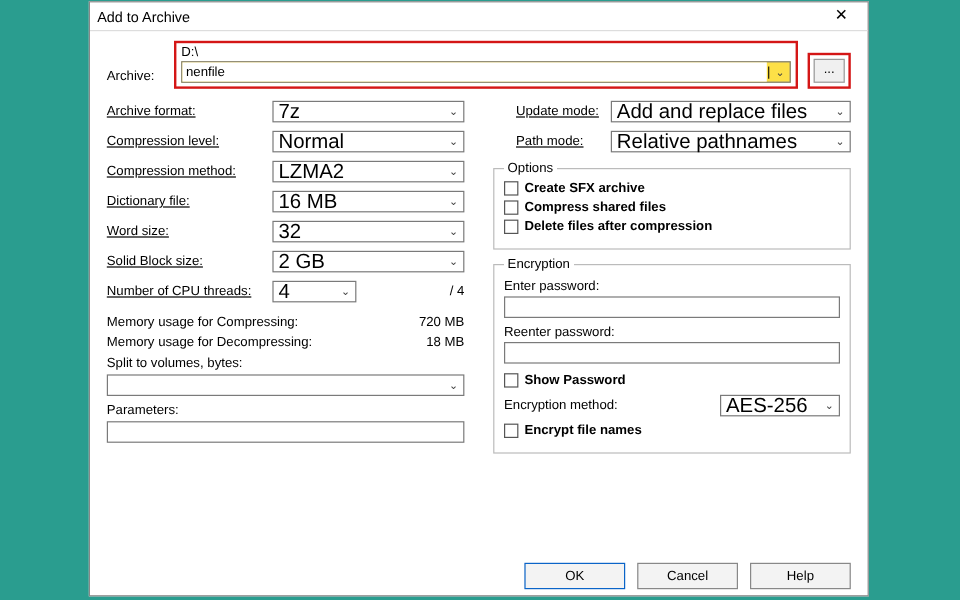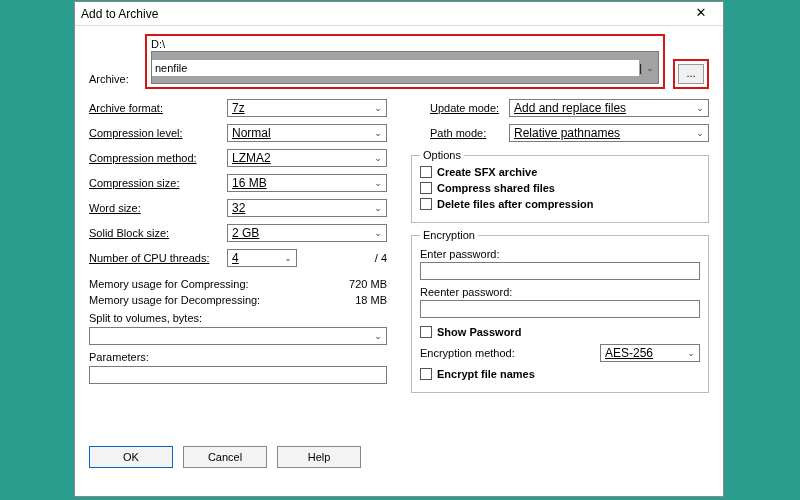--- a/index.html
+++ b/index.html
@@ -53,23 +53,23 @@
   .archive-row .label { width: 48px; padding-bottom: 4px; }
   .archive-box {
     border: 2px solid #d41616;
     padding: 2px 4px 3px 4px;
     flex: 1;
   }
   .archive-box .path { font-size: 11px; margin-bottom: 1px; }
   .archive-box .combo {
     display: flex;
     border: 1px solid #7a7a7a;
-    height: 33px;
-    align-items: center;
-    background: #a3a3a3;
+    height: 18px;
+    align-items: center;
+    background: #fde047;
   }
   .archive-box .combo input {
     border: none; outline: none; flex: 1;
     font-size: 11px; padding: 0 3px; height: 16px;
     font-family: inherit;
   }
   .archive-box .combo .chev {
     width: 16px; text-align: center; font-size: 9px; color: #444;
   }
   .browse-box {
@@ -99,21 +99,21 @@
   .colR .form-row .flabel { width: 90px; padding-left: 19px; }
   .select {
     display: flex;
     border: 1px solid #7a7a7a;
     height: 18px;
     align-items: center;
     background: #fff;
     flex: 1;
     min-width: 0;
   }
-  .select .val { flex: 1; padding: 0 4px; font-size: 12px; white-space: nowrap; overflow: hidden; text-decoration: underline; }
+  .select .val { flex: 1; padding: 0 4px; font-size: 17px; white-space: nowrap; overflow: hidden; }
   .select .chev { width: 16px; text-align: center; font-size: 9px; color: #444; }
   .select.narrow { max-width: 70px; flex: none; width: 70px; }
   .suffix { margin-left: 6px; }
   .static-row {
     display: flex;
     margin-bottom: 4px;
   }
   .static-row .slabel { flex: 1; }
   .static-row .sval { width: 60px; text-align: right; }
   .stack-label { margin-bottom: 3px; margin-top: 6px; }
@@ -146,23 +146,23 @@
   }
   .enc-label { margin-bottom: 2px; margin-top: 2px; }
   .enc-method {
     display: flex; align-items: center; gap: 8px;
     margin: 6px 0;
   }
   .enc-method .ml { flex: 1; }
   .enc-method .select { width: 100px; flex: none; }
   .buttons {
     display: flex;
-    justify-content: flex-start;
+    justify-content: flex-end;
     gap: 10px;
-    padding: 10px 14px 28px 14px;
+    padding: 10px 14px 5px 14px;
   }
   .btn {
     width: 84px; height: 22px;
     border: 1px solid #888;
     background: #f3f3f3;
     text-align: center;
     line-height: 20px;
     font-size: 11px;
   }
   .btn.primary { border: 1px solid #0a64c8; }
@@ -217,21 +217,21 @@
 
         <div class="form-row">
           <div class="flabel">Compression method:</div>
           <div class="select">
             <span class="val">LZMA2</span>
             <span class="chev">⌄</span>
           </div>
         </div>
 
         <div class="form-row">
-          <div class="flabel">Compression size:</div>
+          <div class="flabel">Dictionary file:</div>
           <div class="select">
             <span class="val">16 MB</span>
             <span class="chev">⌄</span>
           </div>
         </div>
 
         <div class="form-row">
           <div class="flabel">Word size:</div>
           <div class="select">
             <span class="val">32</span>

